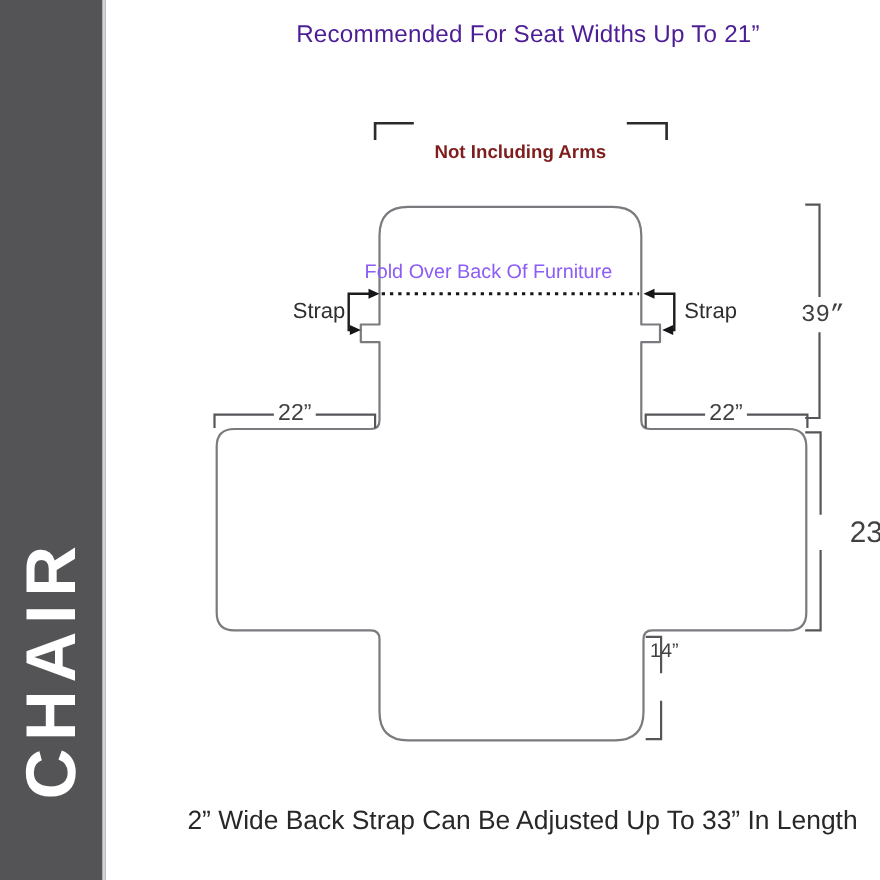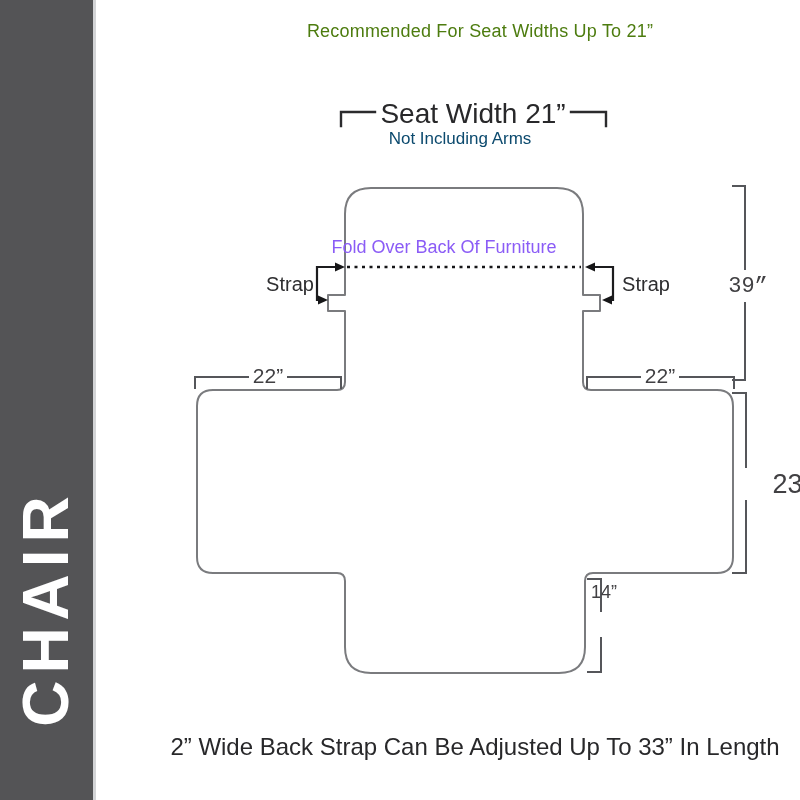--- a/index.html
+++ b/index.html
@@ -14,23 +14,23 @@
     background: #545456; border-right: 3px solid #d3d4d6;
   }
   .sidebar-label {
     position: absolute; left: -114px; top: 572px; width: 320px; height: 72px;
     transform: rotate(-90deg);
     text-align: center; line-height: 72px;
     font-size: 64px; font-weight: bold; letter-spacing: 7px;
     color: #ffffff; white-space: nowrap;
   }
   .txt { position: absolute; transform: translate(-50%, -50%); white-space: nowrap; text-align: center; }
-  .title        { left: 480px; top: 31px;  font-size: 18px; letter-spacing: 0.2px; color: #4d7c0f; }
+  .title        { left: 480px; top: 31px;  font-size: 22px; letter-spacing: 0.2px; color: #4c1d95; }
   .seat-width   { left: 473px; top: 114px; font-size: 28px; color: #28282a; }
-  .seat-sub     { left: 460px; top: 139px; font-size: 17px; color: #0c4a6e; }
+  .seat-sub     { left: 473px; top: 139px; font-size: 17px; color: #7f1d1d; font-weight: bold; }
   .back-label   { left: 464px; top: 220px; font-size: 38px; color: #29292b; }
   .fold-label   { left: 444px; top: 247px; font-size: 18px; color: #8b5cf6; }
   .front-label  { left: 466px; top: 629px; font-size: 38px; color: #29292b; }
   .strap-left   { left: 290px; top: 284px; font-size: 20px; color: #2e2e30; }
   .strap-right  { left: 646px; top: 284px; font-size: 20px; color: #2e2e30; }
   .dim          { color: #414043; }
   .dim-39       { left: 748px; top: 286px; font-size: 22px; font-family: Liberation Mono, monospace; }
   .dim-23       { left: 792px; top: 484px; font-size: 27px; }
   .dim-14       { left: 604px; top: 592px; font-size: 18px; }
   .dim-22-left  { left: 268px; top: 376px; font-size: 21px; }
@@ -93,21 +93,20 @@
 
     <path class="dimline" d="M 588,579 L 601,579 M 601,579 L 601,611 M 601,638 L 601,672 M 601,672 L 588,672"></path>
 
     <path class="dimline" d="M 195,388 L 195,377 L 248,377 M 288,377 L 341,377 L 341,388"></path>
 
     <path class="dimline" d="M 587,388 L 587,377 L 640,377 M 680,377 L 734,377 L 734,388"></path>
   </svg>
 
   <div class="txt title">Recommended For Seat Widths Up To 21”</div>
 
-  <div class="txt seat-width">Seat Width 21”</div>
   <div class="txt seat-sub">Not Including Arms</div>
 
   <div class="txt fold-label">Fold Over Back Of Furniture</div>
 
   <div class="txt strap-left">Strap</div>
   <div class="txt strap-right">Strap</div>
 
   <div class="txt dim dim-39">39”</div>
   <div class="txt dim dim-23">23”</div>
   <div class="txt dim dim-14">14”</div>

